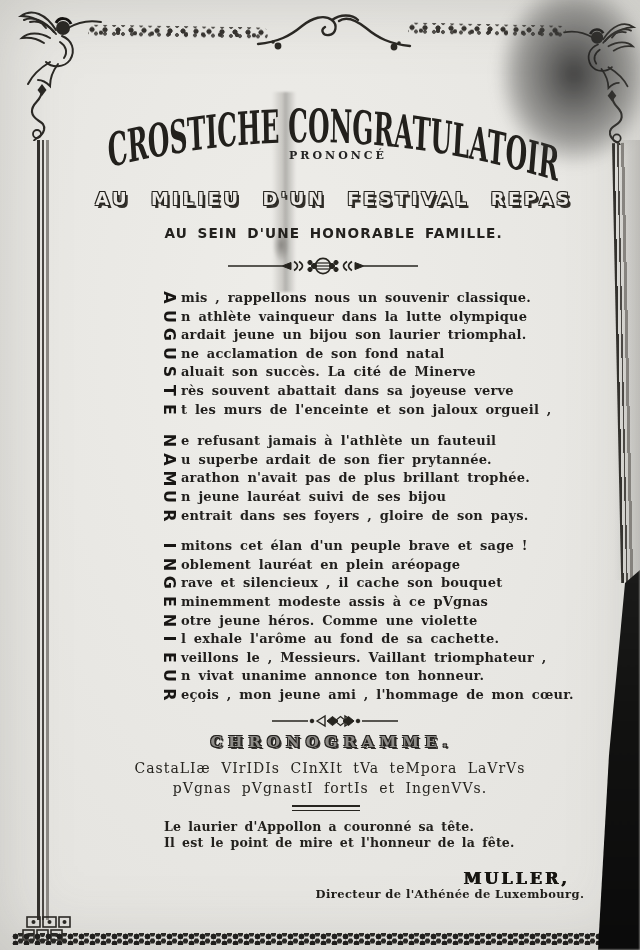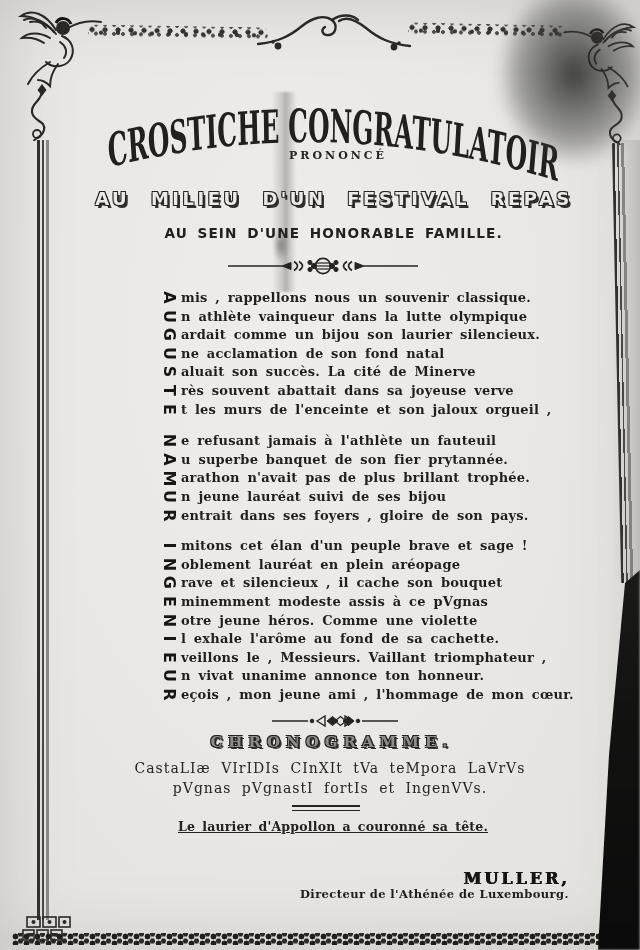--- a/index.html
+++ b/index.html
@@ -67,27 +67,27 @@
   
   .chrono-head{top:733px;padding-left:12px;
     font:bold 15px "DejaVu Serif",serif;letter-spacing:6px;color:#8f8d89;
     text-shadow:-1px -1px 0 #24221f,1px -1px 0 #24221f,-1px 1px 0 #24221f,1px 1px 0 #24221f,2.2px 2.2px 0 rgba(35,33,30,.9);}
   .latin{font-variant:small-caps;font:14px "DejaVu Serif",serif;
     letter-spacing:1px;word-spacing:5px;color:#26241f;}
   .latin1{top:760px;padding-left:10px;}
   .latin2{top:780px;padding-left:10px;}
   .rule-dbl{left:292px;top:805px;width:68px;height:3px;z-index:3;
     border-top:2.5px solid #26241f;border-bottom:1px solid #26241f;}
-  .couplet{left:178px;top:819px;z-index:3;
+  .couplet{left:164px;top:819px;z-index:3;
     font:bold 12.5px "DejaVu Serif",serif;letter-spacing:.2px;word-spacing:2.5px;
-    color:#23211d;line-height:15.5px;text-decoration:underline;}
+    color:#23211d;line-height:15.5px;}
   .muller{left:330px;top:869px;width:240px;text-align:right;z-index:3;
     font:bold 16px "DejaVu Serif",serif;letter-spacing:3px;color:#171511;
     text-shadow:.4px 0 #171511,-.4px 0 #171511;}
-  .directeur{left:300px;top:887px;width:300px;text-align:left;z-index:3;
+  .directeur{left:300px;top:887px;width:300px;text-align:center;z-index:3;
     font:bold 11.5px "DejaVu Serif",serif;letter-spacing:.4px;color:#201e1a;}
 </style>
 </head>
 <body>
 
 <div class="page">
 
   <svg class="deco" style="left:16px;top:6px;width:92px;height:84px" viewBox="0 0 92 84">
     <g fill="none" stroke="#2a2824" stroke-width="2" stroke-linecap="round">
       <path d="M40 24 C30 8 16 2 5 10 C16 10 24 14 30 22"></path>
@@ -199,29 +199,29 @@
       <path d="M124 6.5 q-7 4.5 0 9" fill="none" stroke-width="1.6"></path>
       <path d="M136 11 l-9 -3.5 v7 z"></path>
       <line x1="136" y1="11" x2="190" y2="11" stroke-width="1.4"></line>
     </g>
   </svg>
 
   <div class="abs poem" id="poem">
       <div class="stanza">
         <div class="poem-line"><span class="initial">A</span><span>mis , rappellons nous un souvenir classique.</span></div>
         <div class="poem-line"><span class="initial">U</span><span>n athlète vainqueur dans la lutte olympique</span></div>
-        <div class="poem-line"><span class="initial">G</span><span>ardait comme un bijou son laurier silencieux.</span></div>
+        <div class="poem-line"><span class="initial">G</span><span>ardait jeune un bijou son laurier triomphal.</span></div>
         <div class="poem-line"><span class="initial">U</span><span>ne acclamation de son fond natal</span></div>
         <div class="poem-line"><span class="initial">S</span><span>aluait son succès. La cité de Minerve</span></div>
         <div class="poem-line"><span class="initial">T</span><span>rès souvent abattait dans sa joyeuse verve</span></div>
         <div class="poem-line"><span class="initial">E</span><span>t les murs de l'enceinte et son jaloux orgueil ,</span></div>
       </div>
       <div class="stanza">
         <div class="poem-line"><span class="initial">N</span><span>e refusant jamais à l'athlète un fauteuil</span></div>
-        <div class="poem-line"><span class="initial">A</span><span>u superbe banquet de son fier prytannée.</span></div>
+        <div class="poem-line"><span class="initial">A</span><span>u superbe ardait de son fier prytannée.</span></div>
         <div class="poem-line"><span class="initial">M</span><span>arathon n'avait pas de plus brillant trophée.</span></div>
         <div class="poem-line"><span class="initial">U</span><span>n jeune lauréat suivi de ses bijou</span></div>
         <div class="poem-line"><span class="initial">R</span><span>entrait dans ses foyers , gloire de son pays.</span></div>
       </div>
       <div class="stanza">
         <div class="poem-line"><span class="initial">I</span><span>mitons cet élan d'un peuple brave et sage !</span></div>
         <div class="poem-line"><span class="initial">N</span><span>oblement lauréat en plein aréopage</span></div>
         <div class="poem-line"><span class="initial">G</span><span>rave et silencieux , il cache son bouquet</span></div>
         <div class="poem-line"><span class="initial">E</span><span>minemment modeste assis à ce pVgnas</span></div>
         <div class="poem-line"><span class="initial">N</span><span>otre jeune héros. Comme une violette</span></div>
@@ -247,20 +247,21 @@
   </svg>
 
   <div class="abs sub chrono-head">CHRONOGRAMME.</div>
   <div class="abs sub latin latin1">CastaLIæ VIrIDIs CInXIt tVa teMpora LaVrVs</div>
   <div class="abs sub latin latin2">pVgnas pVgnastI fortIs et IngenVVs.</div>
 
   <div class="abs rule-dbl"></div>
 
   <div class="abs couplet">
     <div>Le laurier d'Appollon a couronné sa tête.</div>
+    <div>Il est le point de mire et l'honneur de la fête.</div>
   </div>
   <div class="abs muller">MULLER,</div>
   <div class="abs directeur">Directeur de l'Athénée de Luxembourg.</div>
 
   <div class="abs crease crease-main"></div>
   <div class="abs crease crease-smudge"></div>
   <div class="abs shadow-rightband"></div>
   <div class="abs shadow-topright"></div>
   <div class="abs shadow-wedge"></div>
 </div>

